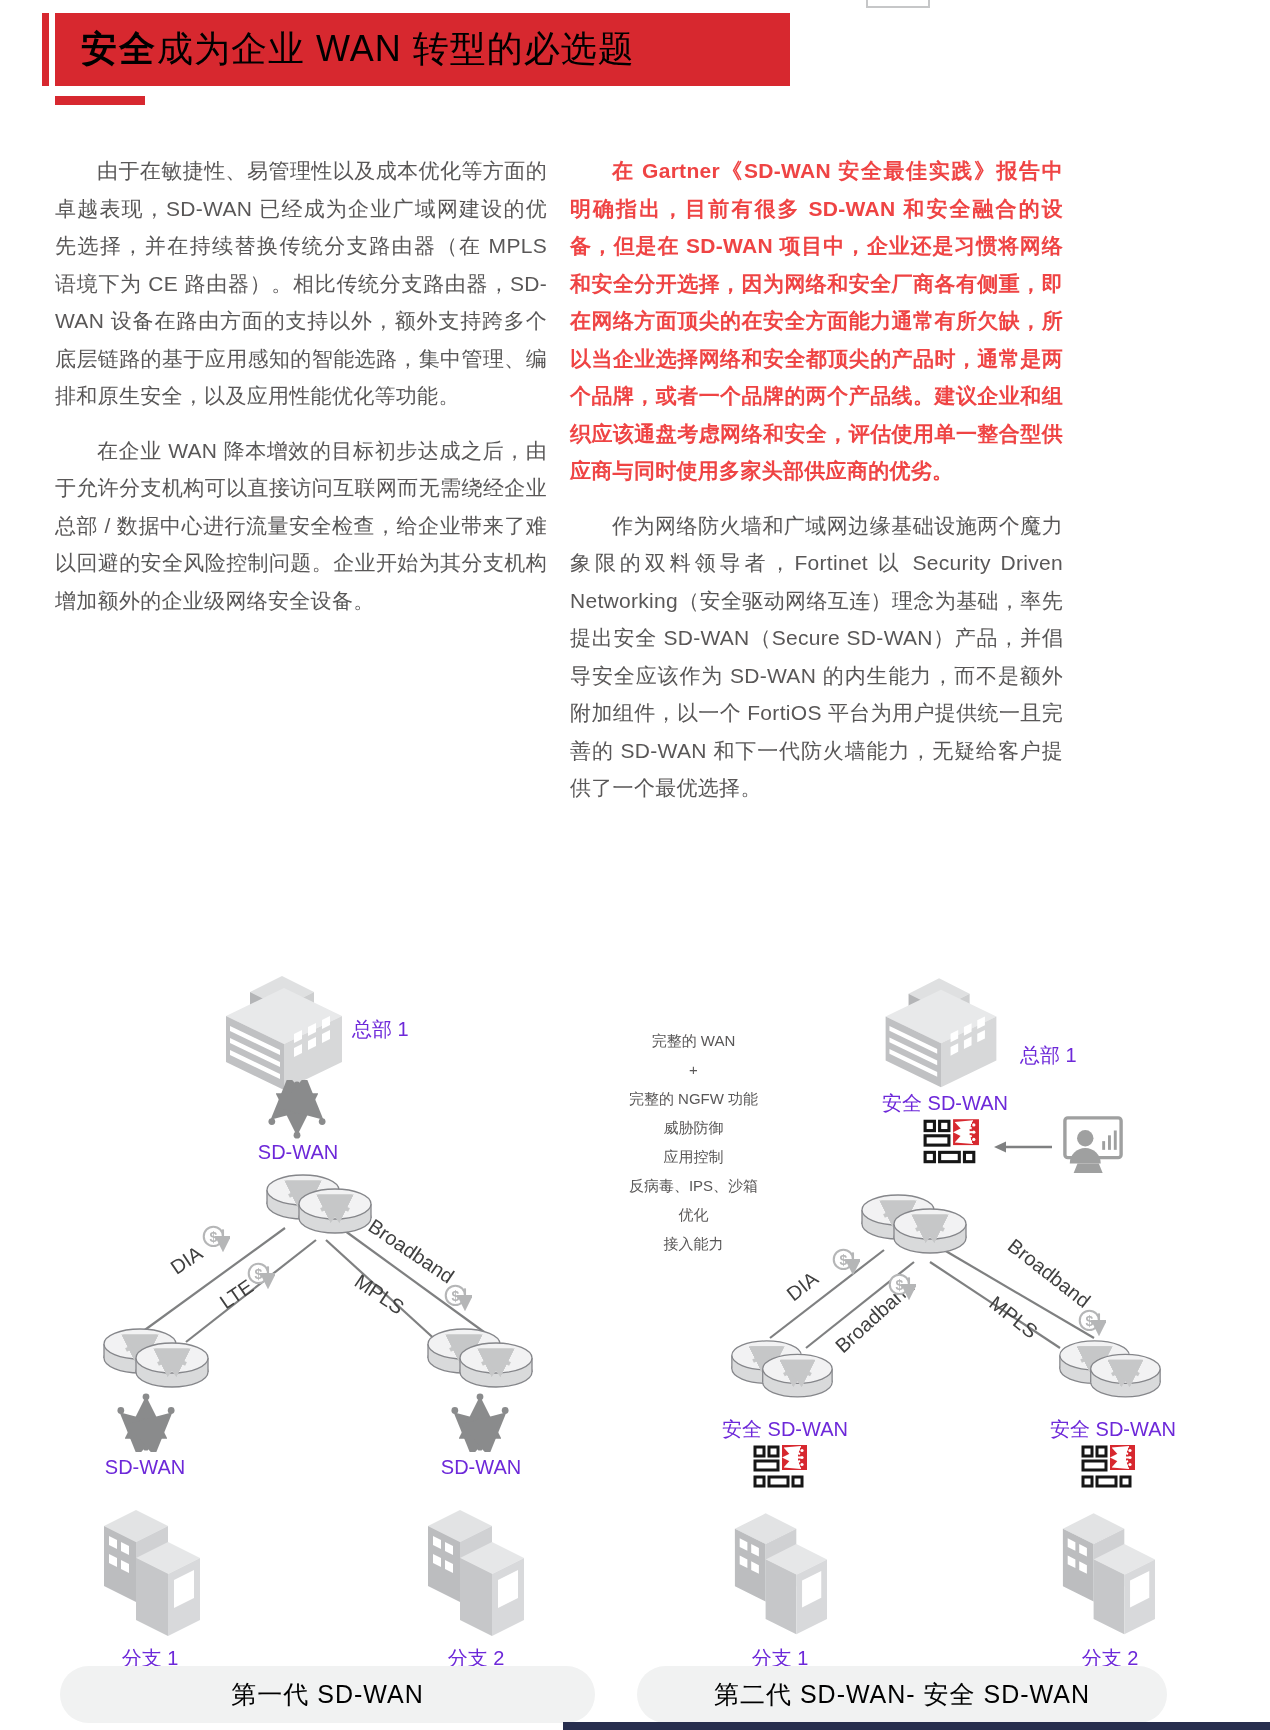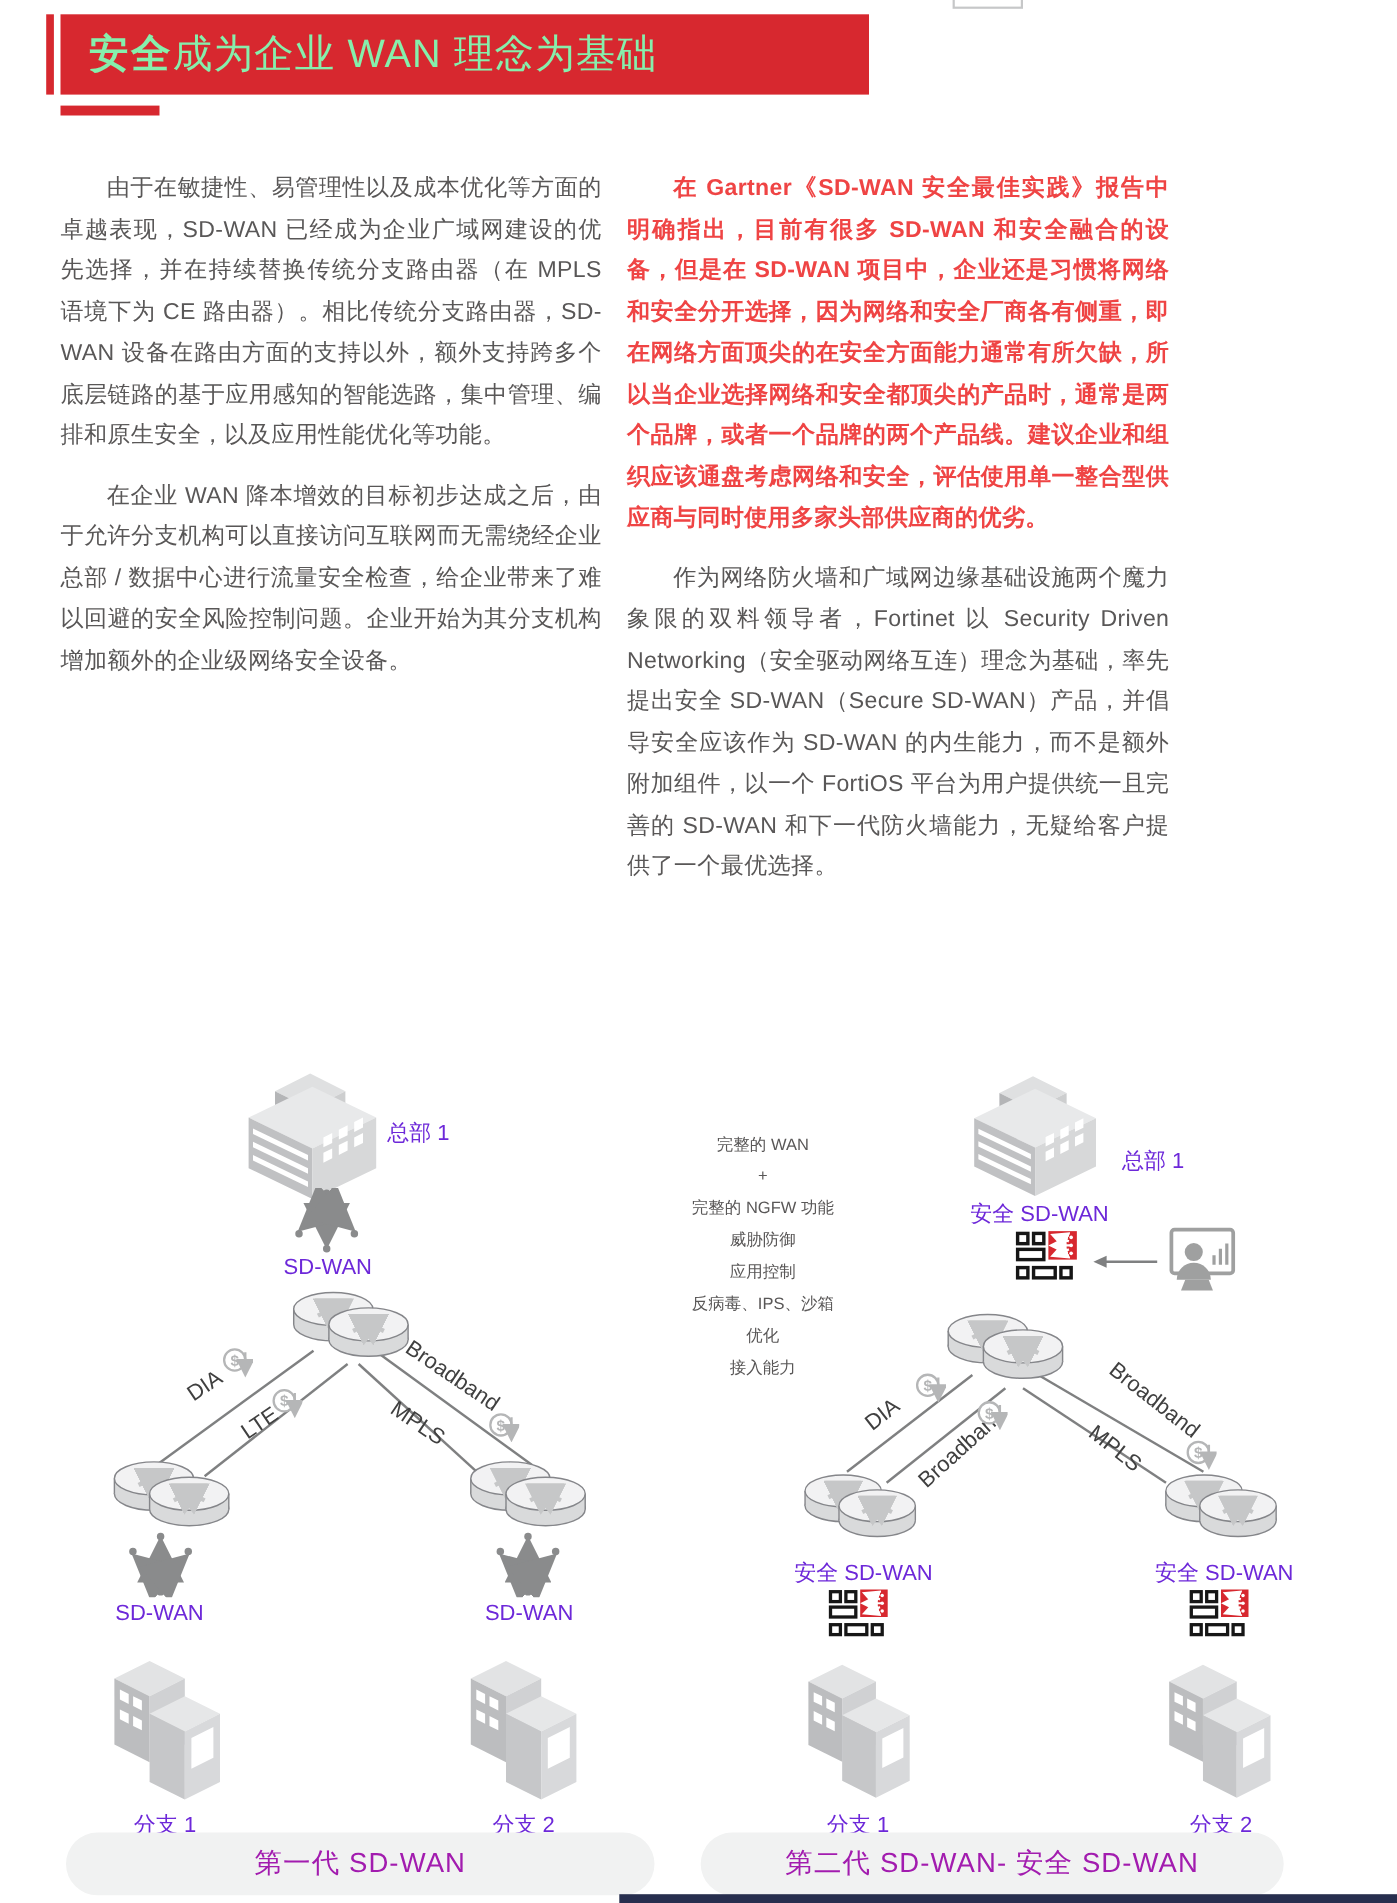--- a/index.html
+++ b/index.html
@@ -1,20 +1,20 @@
 <!DOCTYPE html>
 <html><head>
 <meta charset="utf-8">
 <style>
   html,body{margin:0;padding:0;background:#ffffff;}
   .page{position:relative;width:1270px;height:1730px;background:#ffffff;overflow:hidden;
         font-family:"Liberation Sans","DejaVu Sans",sans-serif;}
   .abs{position:absolute;}
   
-  .banner{left:55px;top:13px;width:735px;height:73px;background:#d7282f;color:#86efac;
+  .banner{left:55px;top:13px;width:735px;height:73px;background:#d7282f;color:#000000;
           display:flex;align-items:center;padding-left:26px;box-sizing:border-box;
           font-size:36px;letter-spacing:1px;white-space:nowrap;}
   .banner .b{font-weight:bold;letter-spacing:2px;}
   .sliver{left:42px;top:13px;width:7px;height:73px;background:#d7282f;}
   .underline{left:55px;top:96px;width:90px;height:9px;background:#d7282f;}
   .fragment{left:866px;top:-6px;width:64px;height:14px;border:2px solid #c6c7c8;box-sizing:border-box;background:#fff;}
   
   .col{top:152px;color:#595757;font-size:21px;line-height:37.5px;text-align:justify;letter-spacing:0.3px;}
   .col-l{left:55px;width:492px;}
   .col-r{left:570px;width:493px;}
@@ -24,21 +24,21 @@
   .dlabel{position:absolute;font-size:20px;color:#6d28d9;white-space:nowrap;text-align:center;}
   .link-label{position:absolute;font-size:20px;color:#404040;white-space:nowrap;}
   .rot-m34{transform:rotate(-34deg);}
   .rot-p34{transform:rotate(34deg);}
   .rot-m38{transform:rotate(-38deg);}
   .rot-m42{transform:rotate(-42deg);}
   .rot-p38{transform:rotate(38deg);}
   .flip{transform:scaleY(-1);}
   .features{left:596px;top:1026px;width:195px;text-align:center;font-size:15px;
             line-height:29px;color:#595757;}
-  .pill{position:absolute;height:57px;border-radius:28.5px;background:#f1f2f2;color:#a21caf;
+  .pill{position:absolute;height:57px;border-radius:28.5px;background:#f1f2f2;color:#000000;
         font-size:25px;text-align:center;line-height:57px;letter-spacing:1px;}
   .footerbar{left:563px;top:1722px;width:707px;height:8px;background:#272e4e;}
   svg.icon{position:absolute;overflow:visible;}
 </style>
 </head>
 <body>
 
 <svg width="0" height="0" style="position:absolute">
   <defs>
     <marker id="ah-g" markerWidth="8" markerHeight="8" refX="5.5" refY="4" orient="auto">
@@ -162,21 +162,21 @@
       <line x1="944" y1="1250" x2="1094" y2="1338"></line>
       <line x1="930" y1="1262" x2="1060" y2="1348"></line>
       <line x1="1052" y1="1147" x2="1004" y2="1147" stroke-width="2.4"></line>
     </g>
     <polygon points="994,1147 1006,1141.5 1006,1152.5" fill="#7f8081"></polygon>
   </svg>
 
   <div class="abs sliver"></div>
   <div class="abs banner">
     <span class="b">安全</span>
-      <span>成为企业 WAN 理念为基础</span>
+      <span>成为企业 WAN 转型的必选题</span>
   </div>
   <div class="abs underline"></div>
   <div class="abs fragment"></div>
 
   <div class="abs col col-l">
     <p>由于在敏捷性、易管理性以及成本优化等方面的卓越表现，SD-WAN 已经成为企业广域网建设的优先选择，并在持续替换传统分支路由器（在 MPLS 语境下为 CE 路由器）。相比传统分支路由器，SD-WAN 设备在路由方面的支持以外，额外支持跨多个底层链路的基于应用感知的智能选路，集中管理、编排和原生安全，以及应用性能优化等功能。</p>
     <p>在企业 WAN 降本增效的目标初步达成之后，由于允许分支机构可以直接访问互联网而无需绕经企业总部 / 数据中心进行流量安全检查，给企业带来了难以回避的安全风险控制问题。企业开始为其分支机构增加额外的企业级网络安全设备。</p>
   </div>
   <div class="abs col col-r">
     <p class="red">在 Gartner《SD-WAN 安全最佳实践》报告中明确指出，目前有很多 SD-WAN 和安全融合的设备，但是在 SD-WAN 项目中，企业还是习惯将网络和安全分开选择，因为网络和安全厂商各有侧重，即在网络方面顶尖的在安全方面能力通常有所欠缺，所以当企业选择网络和安全都顶尖的产品时，通常是两个品牌，或者一个品牌的两个产品线。建议企业和组织应该通盘考虑网络和安全，评估使用单一整合型供应商与同时使用多家头部供应商的优劣。</p>

